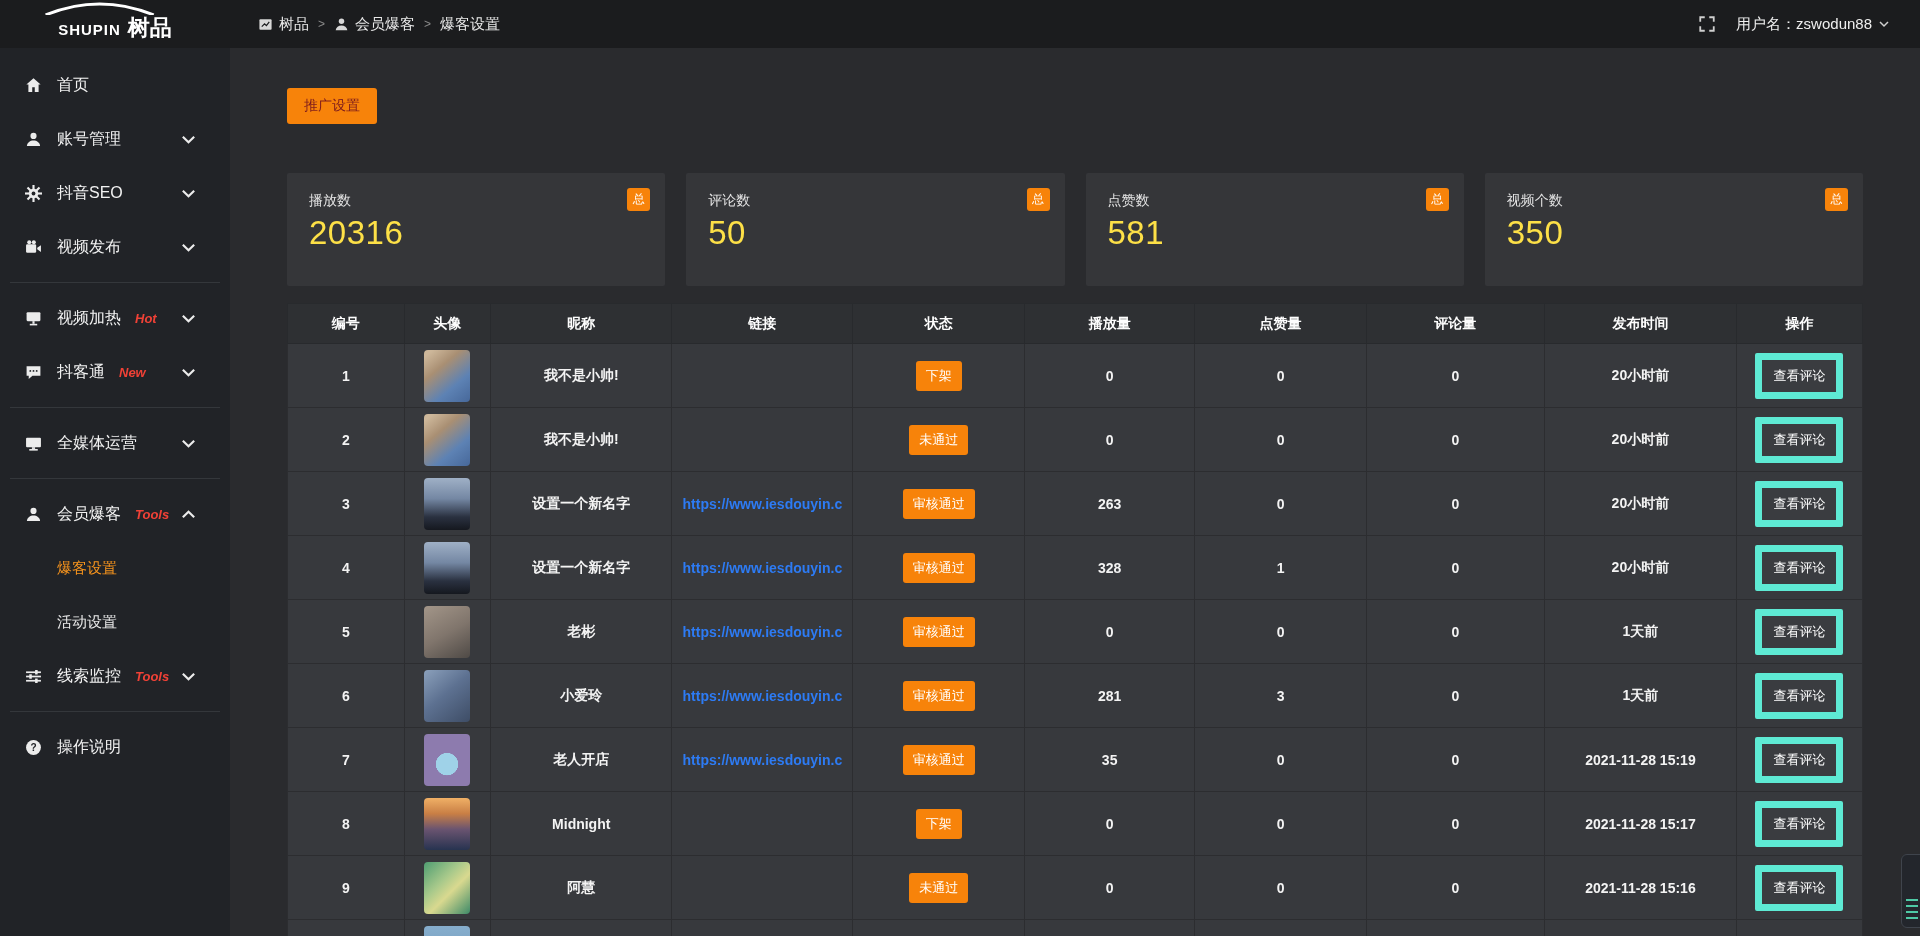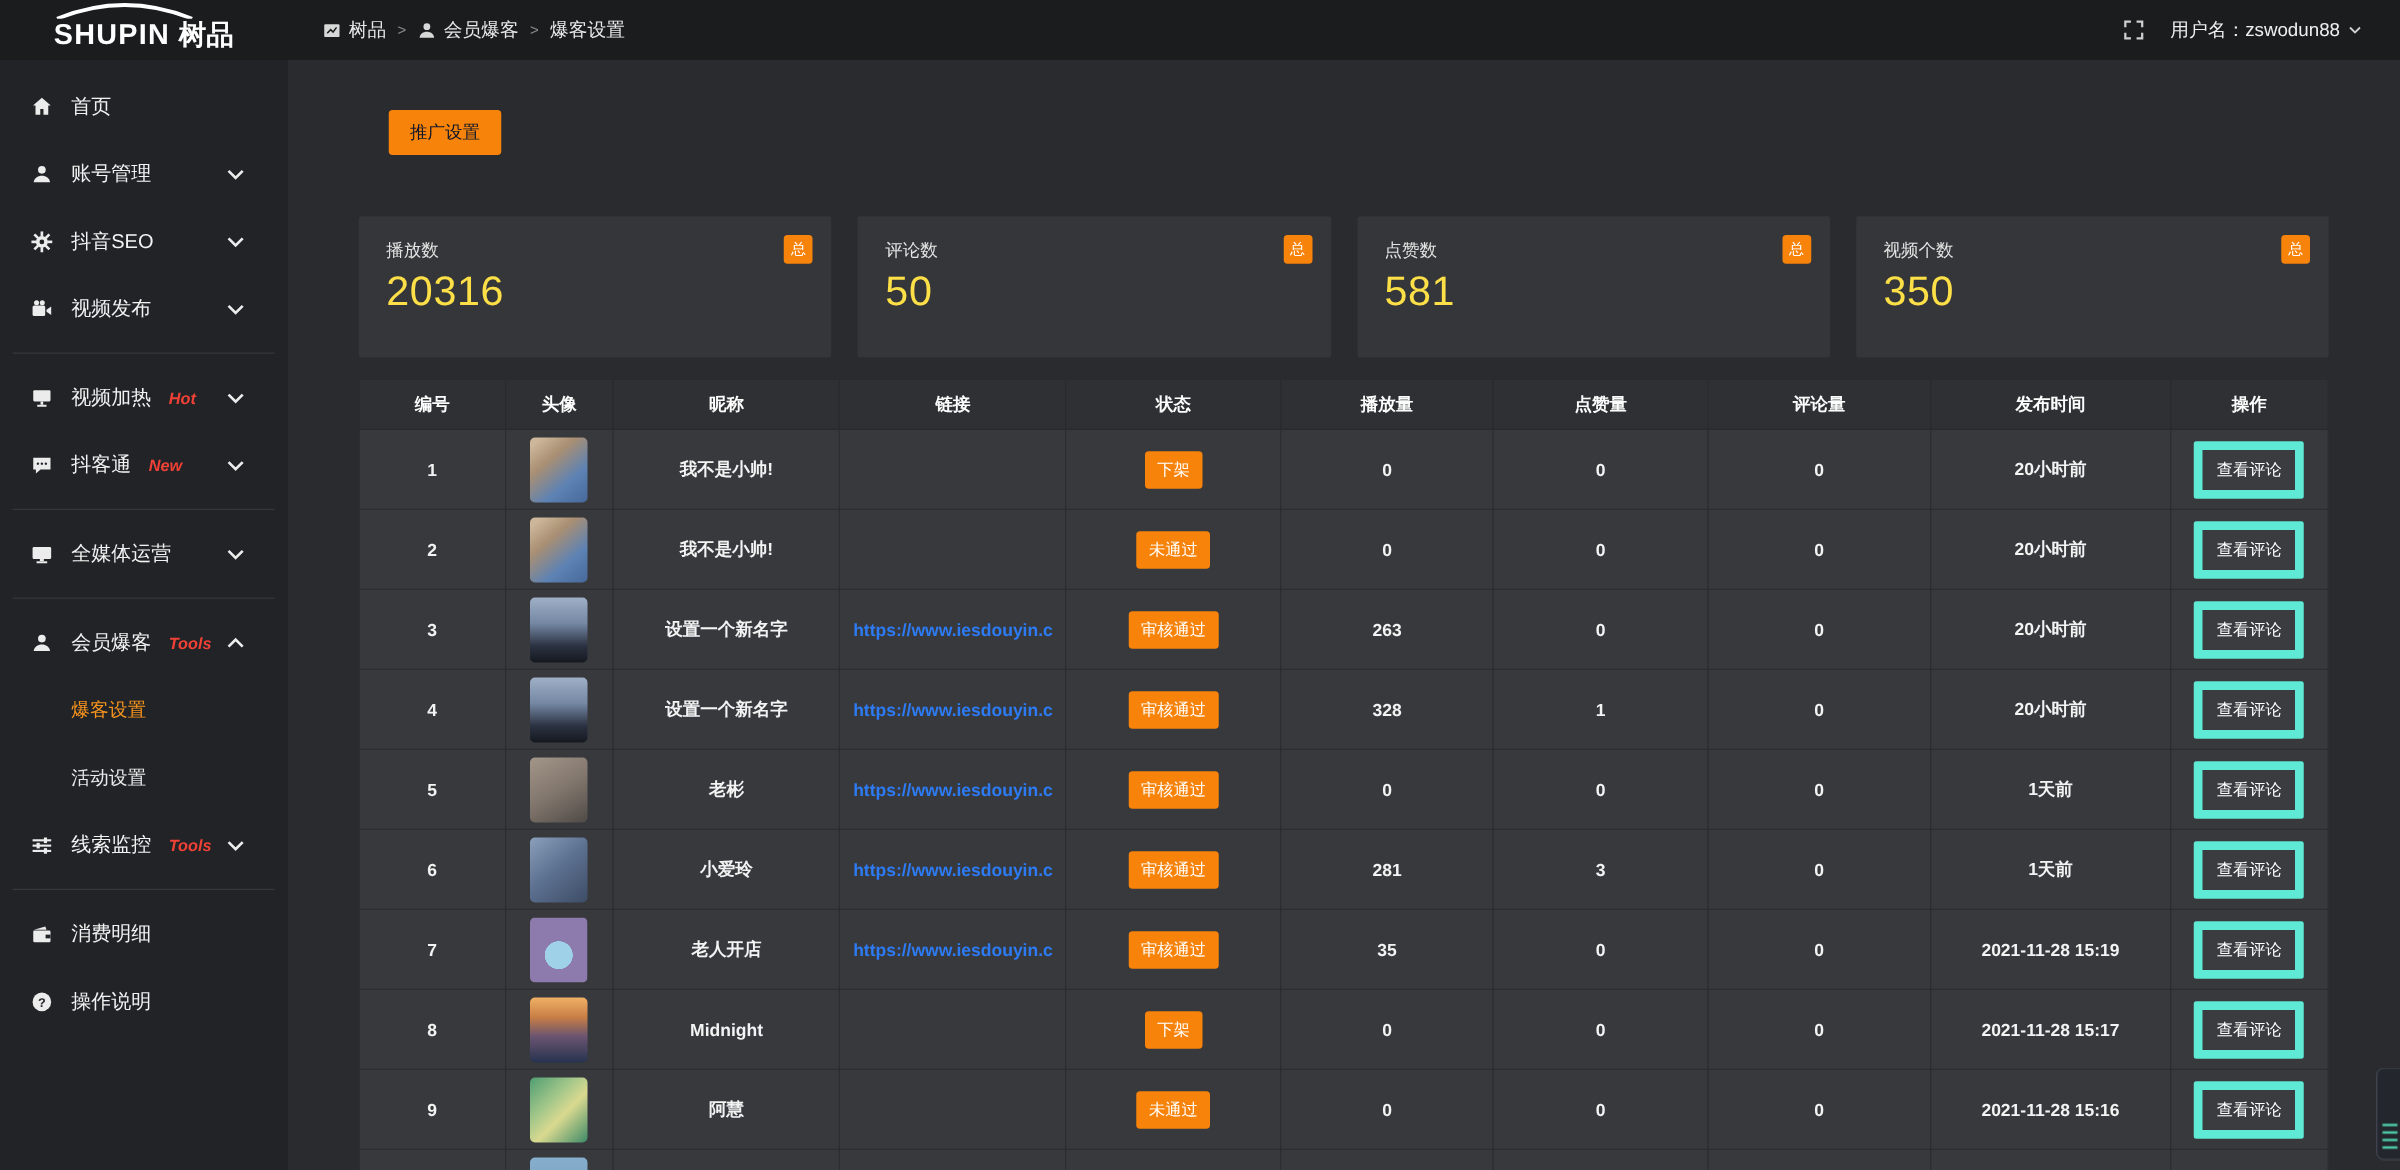--- a/index.html
+++ b/index.html
@@ -7,21 +7,21 @@
   body {
     font-family: "Liberation Sans", "DejaVu Sans", sans-serif;
     background:#2a2b2e; color:#ededed;
   }
   
   .topbar { position:fixed; top:0; left:0; width:1920px; height:48px;
     background:#1b1c1e; display:flex; align-items:center; z-index:20; }
   .logo { width:230px; height:48px; display:flex; align-items:center; justify-content:center; position:relative; }
   .logo-arc { position:absolute; top:2px; left:50%; transform:translateX(-63%); }
   .logo-text { display:flex; align-items:baseline; gap:7px; margin-top:8px; }
-  .logo-latin { font-size:23px; font-weight:bold; letter-spacing:1px; color:#fff; }
+  .logo-latin { font-size:15px; font-weight:bold; letter-spacing:1px; color:#fff; }
   .logo-cjk { font-size:22px; font-weight:bold; color:#fff; }
   .crumbs { display:flex; align-items:center; margin-left:28px; gap:9px; font-size:15px; color:#e8e8e8; }
   .crumb { display:flex; align-items:center; gap:6px; cursor:pointer; }
   .crumb .icon { width:15px; height:15px; color:#d8d8d8; }
   .crumb-sep { color:#8a8a8a; font-size:12px; }
   .topbar-right { margin-left:auto; display:flex; align-items:center; gap:20px; padding-right:30px; }
   .fs-btn { width:18px; height:18px; color:#cfcfcf; cursor:pointer; }
   .user-box { display:flex; align-items:center; gap:6px; font-size:15px; color:#efefef; cursor:pointer; }
   .caret { width:12px; height:12px; color:#cfcfcf; }
   .icon svg { width:100%; height:100%; display:block; }
@@ -33,22 +33,22 @@
   .side-item .icon { width:17px; height:17px; margin-right:15px; color:#ececec; flex:none; }
   .side-label { white-space:nowrap; }
   .side-tag { font-style:italic; font-weight:bold; font-size:13px; margin-left:14px; }
   .side-chevron { margin-left:auto; width:11px; height:11px; color:#b9b9b9; }
   .side-sub { height:54px; display:flex; align-items:center; padding-left:57px;
     font-size:15px; color:#e9e9e9; cursor:pointer; }
   .side-sub.active { color:#f7941d; }
   .side-divider { border-top:1px solid #34373b; margin:8px 10px; }
   
   .main { margin-left:230px; padding:40px 57px 0; margin-top:48px; height:888px; overflow:hidden; }
-  .promo-btn { background:#f7830a; color:#0f172a; border:none; border-radius:3px;
-    font-size:14px; padding:9px 17px; cursor:pointer; font-family:inherit;margin-left:24px; }
+  .promo-btn { background:#f7830a; color:#7f1d1d; border:none; border-radius:3px;
+    font-size:14px; padding:9px 17px; cursor:pointer; font-family:inherit; }
   
   .stats-row { display:flex; gap:21px; margin-top:49px; }
   .stat-card { flex:1; height:113px; background:#353639; position:relative;
     padding:19px 22px; border-radius:2px; }
   .stat-label { font-size:14px; color:#e3e3e3; }
   .stat-value { font-size:33px; color:#fde047; margin-top:4px; font-weight:500; letter-spacing:.5px; }
   .stat-badge { position:absolute; top:15px; right:15px; width:23px; height:23px;
     background:#f7830a; color:#fff; font-size:12px; border-radius:3px;
     display:flex; align-items:center; justify-content:center; }
   
@@ -286,30 +286,20 @@
       <span class="side-tag" style="color: rgb(239, 65, 54);">Tools</span>
       <span class="icon side-chevron">
         <svg viewBox="0 0 12 12">
           <path d="M2 4l4 4 4-4" fill="none" stroke="currentColor" stroke-width="1.5"></path>
         </svg>
       </span>
     </div>
     <div class="side-divider"></div>
     <div class="side-item">
       <span class="icon">
-        <svg viewBox="0 0 16 16" fill="currentColor">
-          <path d="M2 4.6L10.6 2l.9 2.6H4z"></path>
-          <rect x="1.5" y="5" width="13" height="9" rx="1"></rect>
-          <rect x="10.8" y="8.2" width="3.7" height="2.8" fill="#212327"></rect>
-        </svg>
-      </span>
-      <span class="side-label">消费明细</span>
-    </div>
-    <div class="side-item">
-      <span class="icon">
         <svg viewBox="0 0 16 16">
           <circle cx="8" cy="8" r="7" fill="currentColor"></circle>
           <text x="8" y="11.6" text-anchor="middle" font-size="9.5" font-weight="bold" fill="#212327">?</text>
         </svg>
       </span>
       <span class="side-label">操作说明</span>
     </div>
   </aside>
 
 <main class="main">

